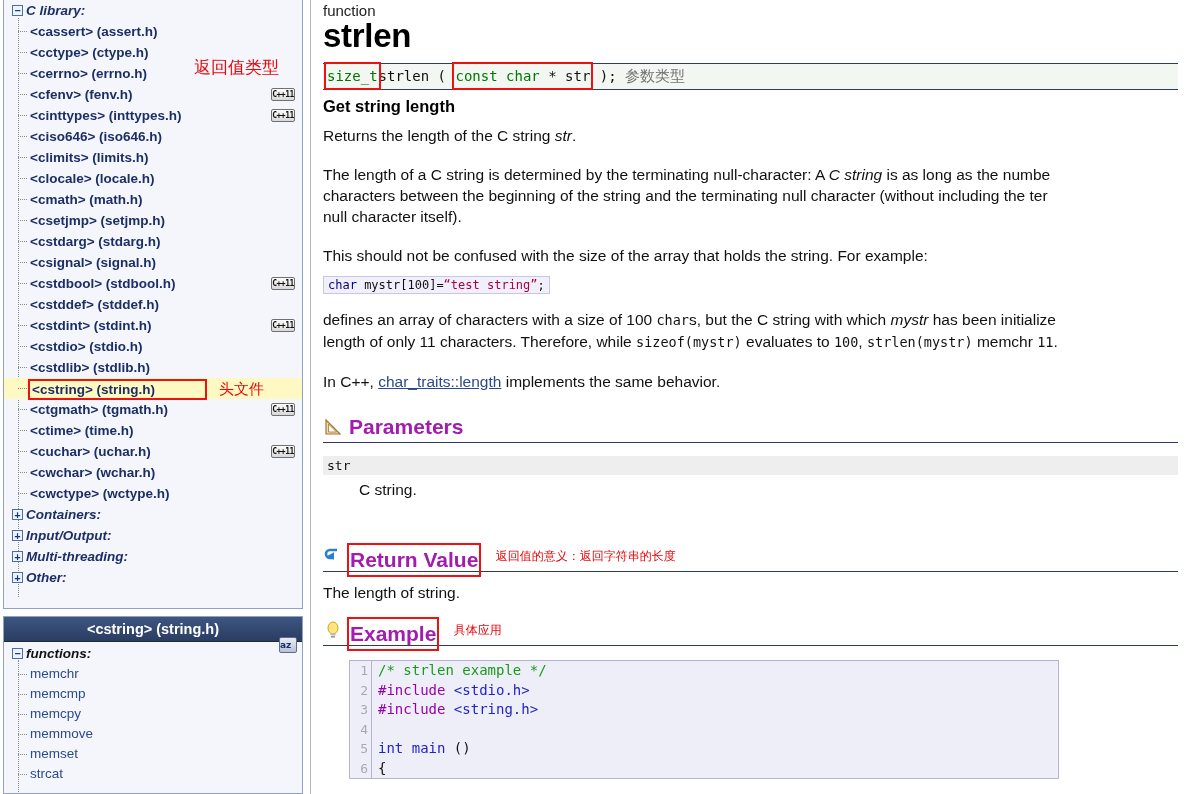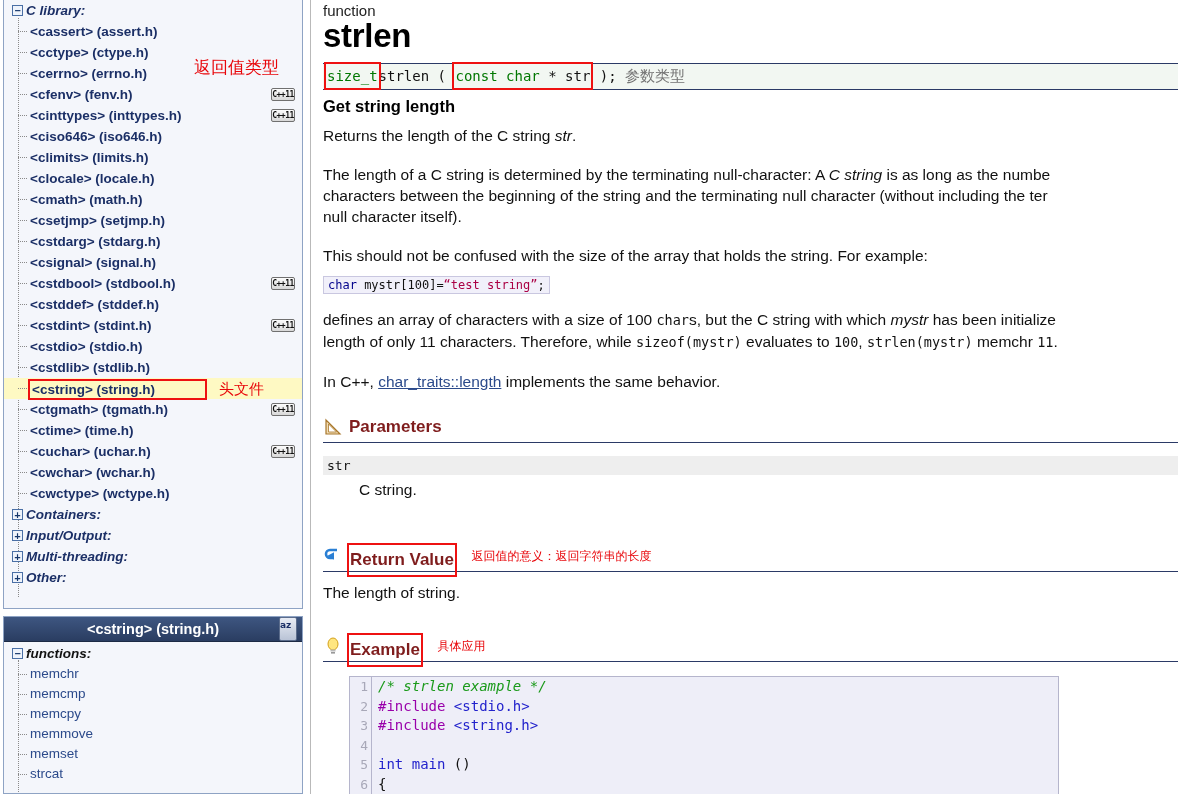--- a/index.html
+++ b/index.html
@@ -106,22 +106,22 @@
     height: 25px;
     background: linear-gradient(#3e5681,#2a3d61);
     color: #ffffff;
     font-weight: bold;
     font-size: 14.5px;
     line-height: 25px;
     text-align: center;
     border-bottom: 1px solid #1c2a44;
   }
   #az-icon {
-    position: absolute; right: 5px; top: 0;
-    width: 18px; height: 24px;
+    position: absolute; right: 5px; top: 20px;
+    width: 18px; height: 16px;
     border: 1px solid #5c6d8c;
     background: linear-gradient(#e8ecf4,#b9c3d6);
     border-radius: 2px;
     font-size: 9px; line-height: 15px;
     color: #1b2f66; text-align: left;
     font-family: "DejaVu Sans", sans-serif;
     font-weight: bold;
   }
   #fn-list { position: relative; padding-top: 2px; }
   .fn-row {
@@ -222,23 +222,23 @@
 
   .section-head {
     position: relative;
     margin: 24px 0 0 0;
     padding-bottom: 3px;
     border-bottom: 1.5px solid #2b3a66;
     width: 855px;
     height: 27px;
   }
   .section-head .sh-title {
-    font-size: 17px;
-    font-weight: bold;
-    color: #7f1d1d;
+    font-size: 21px;
+    font-weight: bold;
+    color: #a21caf;
     display: inline-block;
     vertical-align: top;
     margin-left: 26px;
     line-height: 22px;
   }
   .section-head .sh-ann {
     display: inline-block;
     color: #e8060a;
     font-size: 12px;
     margin-left: 12px;
@@ -298,21 +298,21 @@
     color: #111;
   }
   .code-line .ln {
     position: absolute;
     left: 0; top: 0;
     width: 18px;
     text-align: right;
     color: #a8a8b8;
     font-size: 13px;
   }
-  .cm { color: #1a9a1a; font-style: italic; }
+  .cm { color: #1a9a1a; }
   .pp { color: #9900aa; }
   .inc { color: #2222cc; }
   .ty { color: #2222cc; }
 </style>
 </head>
 <body>
 
 <div id="root">
 
   <div id="sidebar">
@@ -428,21 +428,21 @@
             <path d="M14 4 H7 a4 4 0 0 0 0 8 h3" fill="none" stroke="#2a7fd4" stroke-width="2.6"></path>
             <polygon points="4,10 11,6.2 11,13.8" fill="#2a7fd4"></polygon>
           </svg>
         </span>
         <span class="sh-title redbox">Return Value</span>
         <span class="sh-ann">返回值的意义：返回字符串的长度</span>
       </div>
       <div id="retval-text">The length of string.</div>
 
       
-      <div class="section-head" style="margin-top:33px">
+      <div class="section-head" style="margin-top:17px">
         <span class="sh-icon">
           <svg width="20" height="20" viewBox="0 0 20 20">
             <ellipse cx="10" cy="8" rx="5" ry="6" fill="#ffe680" stroke="#d4a017" stroke-width="1"></ellipse>
             <rect x="7.5" y="13.5" width="5" height="2" fill="#bbbbbb"></rect>
             <rect x="8" y="16" width="4" height="1.6" fill="#999999"></rect>
           </svg>
         </span>
         <span class="sh-title redbox">Example</span>
         <span class="sh-ann">具体应用</span>
       </div>

